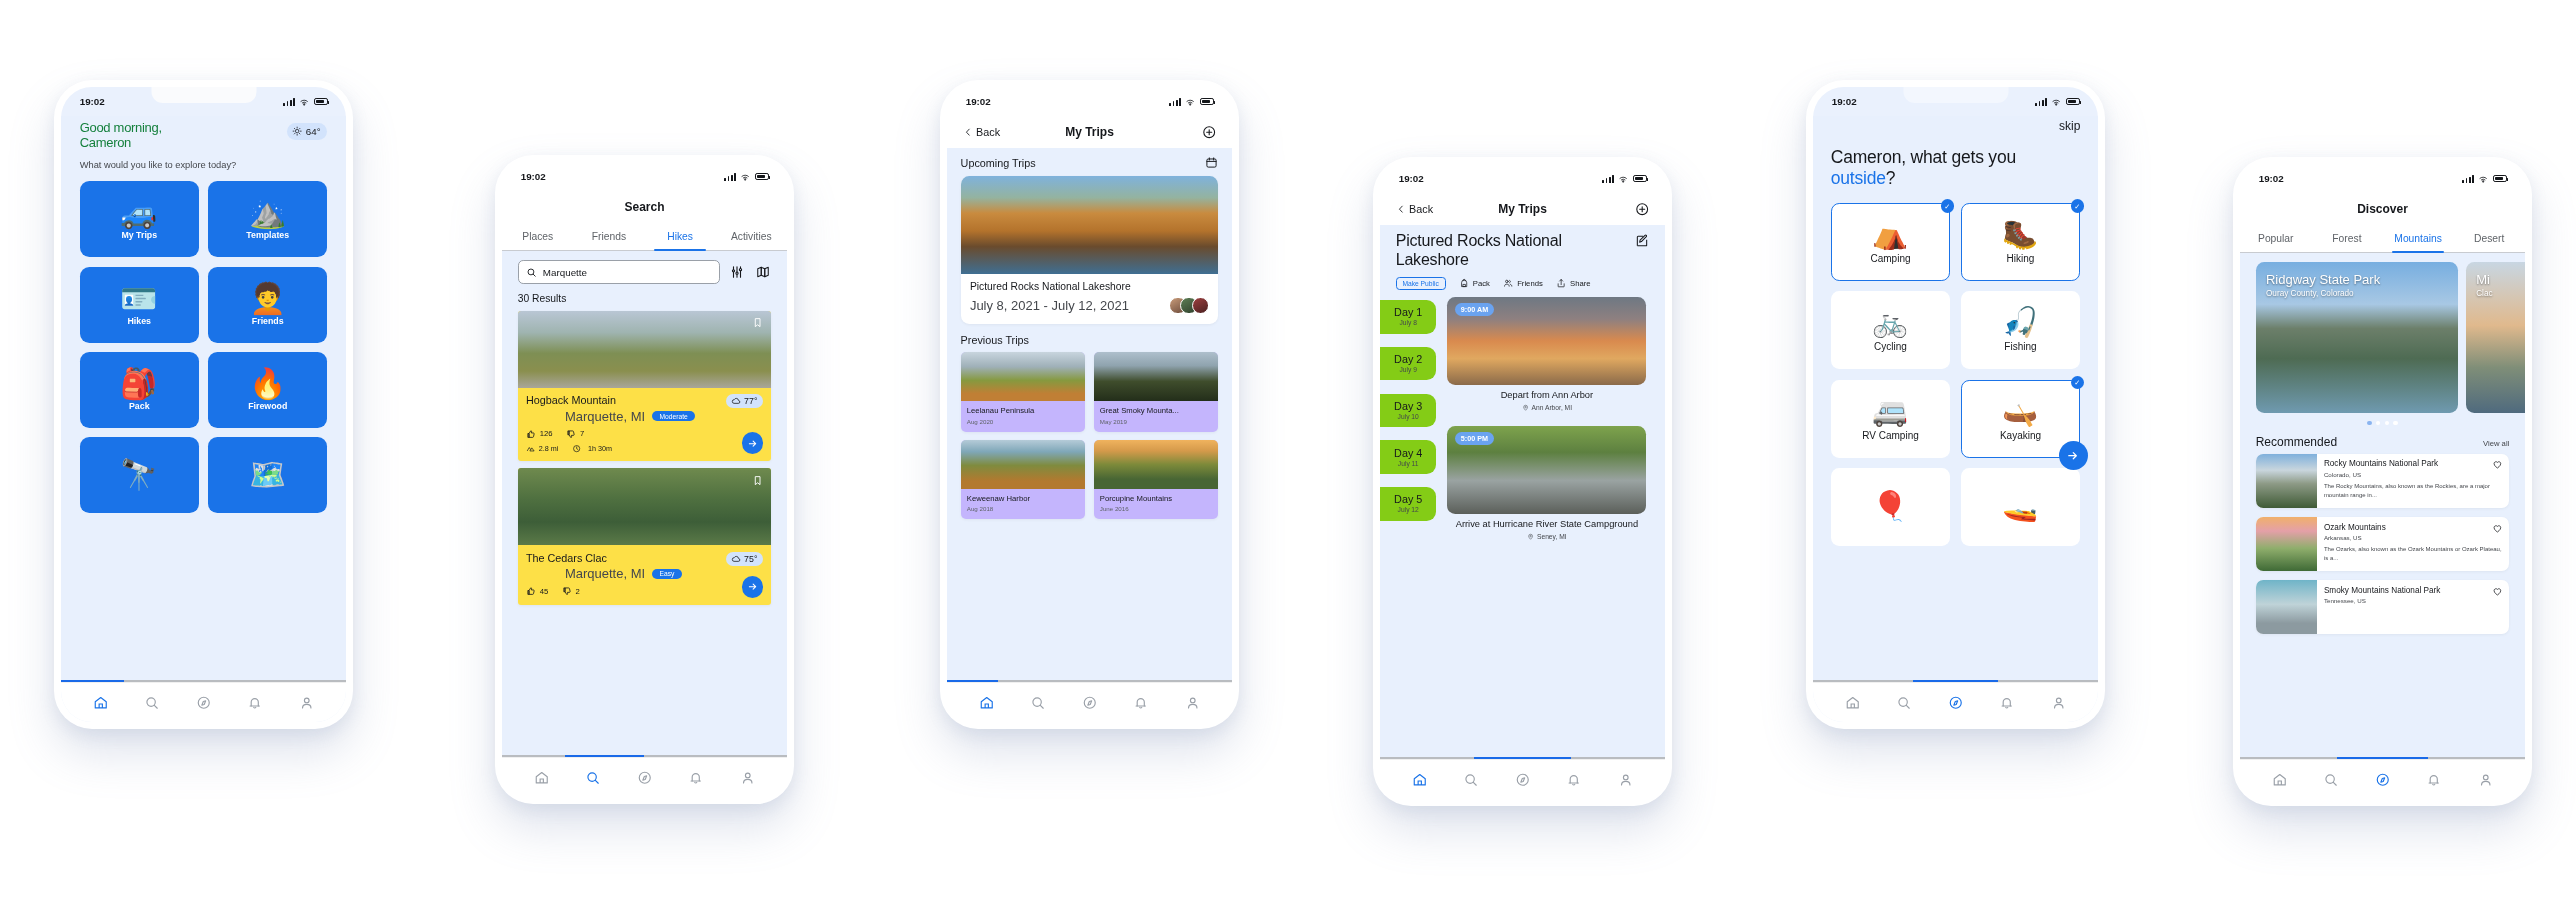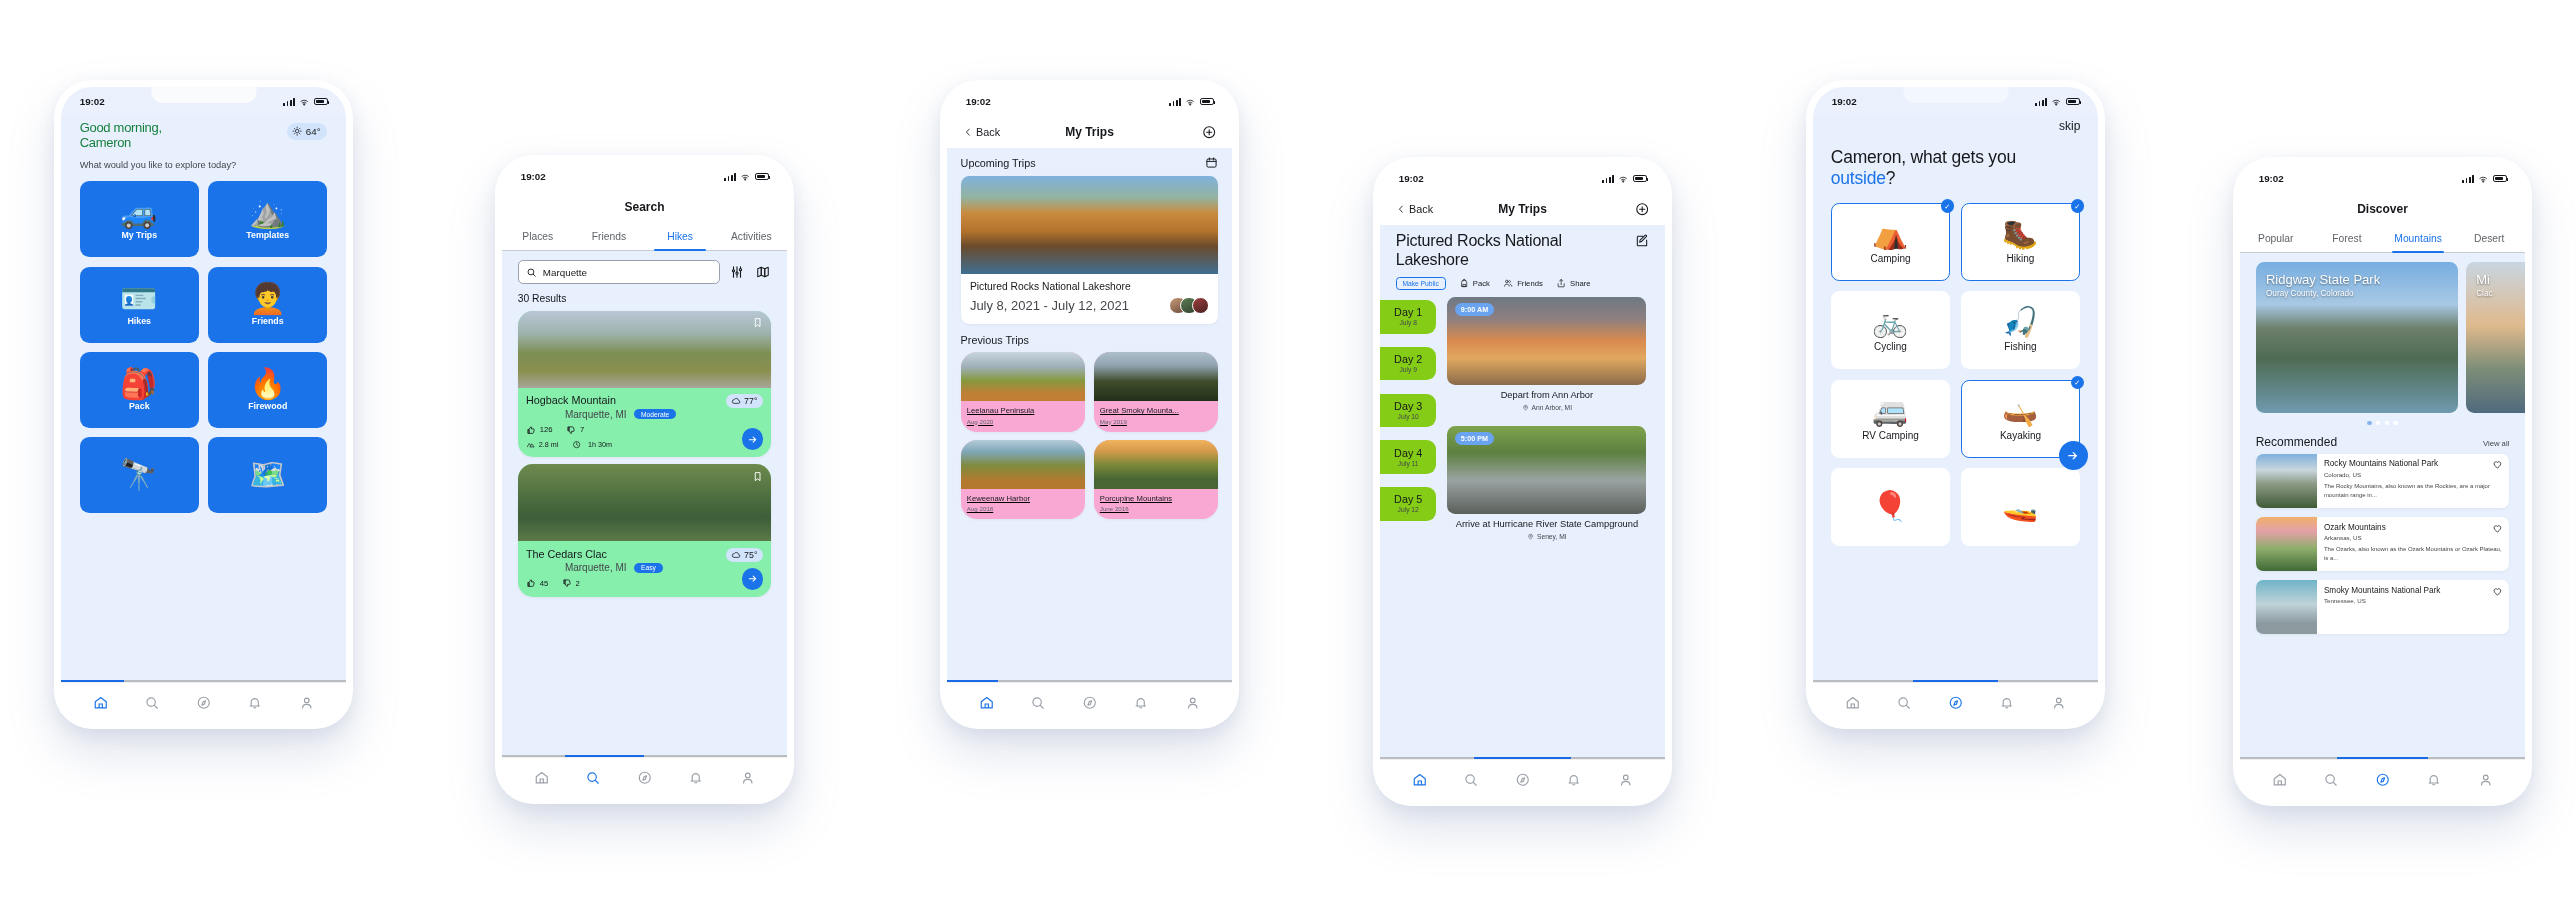--- a/index.html
+++ b/index.html
@@ -102,27 +102,27 @@
   .tile .em { font-size:30px; line-height:1; }
   .tile .lb { color:#fff; font-size:8.8px; font-weight:600; }
 
   
   .p2 { background:#e8f0fd; height:100%; display:flex; flex-direction:column; }
   .searchrow{ display:flex; align-items:center; gap:8.2px; padding: 9.3px 15.5px 0;}
   .sinput{ flex:1; height:24px; background:#fff; border:0.8px solid #9aa0a8; border-radius:5.2px;
     display:flex; align-items:center; gap:6.2px; padding:0 7.2px; font-size:9.8px; color:#16181c;}
   .iconbtn{ width:17.5px; height:17.5px; display:flex; align-items:center; justify-content:center; color:#16181c;}
   .results{ padding: 8.2px 15.5px 0; font-size:10.3px; font-weight:500; color:#16181c;}
-  .hikecard{ margin:7.2px 15.5px 0; background:#86efac; border-radius:15px; overflow:hidden; box-shadow:0 1px 3.1px rgba(0,0,0,.05);}
+  .hikecard{ margin:7.2px 15.5px 0; background:#fde047; border-radius:3px; overflow:hidden; box-shadow:0 1px 3.1px rgba(0,0,0,.05);}
   .hc-img{ height:77px; position:relative; background-size:cover; background-position:center;}
   .bookmark{ position:absolute; top:6.2px; right:8.2px; color:#fff; }
   .hc-body{ padding:6.2px 8.2px 8.2px; position:relative; }
   .hc-title{ font-size:10.8px; color:#16181c; font-weight:400; }
   .hc-meta{ display:flex; align-items:center; gap:7.2px; margin-top:2.6px;}
-  .hc-loc{ font-size:10px; color:#44474c;padding-left:39px;}
+  .hc-loc{ font-size:13px; color:#44474c;padding-left:39px;}
   .pill{ background:#1a73e8; color:#fff; font-size:6.7px; border-radius:515px; padding:1.5px 7.2px;}
   .hc-stats{ display:flex; align-items:center; gap:13.4px; margin-top:5.2px; font-size:7.7px; color:#16181c;}
   .hc-stats .s{ display:flex; align-items:center; gap:3.6px;}
   .hc-stats2{ display:flex; align-items:center; gap:13.4px; margin-top:4.6px; font-size:7.2px; color:#16181c;}
   .wchip-sm{ position:absolute; top:6.2px; right:8.2px; background:#d2e3fc; border-radius:515px;
      padding:2.1px 5.7px; display:flex; align-items:center; gap:3.1px; font-size:8.8px; color:#16181c;}
   .fab{ position:absolute; right:8.2px; bottom:7.2px; width:21.6px; height:21.6px; border-radius:50%;
      background:#1a73e8; color:#fff; display:flex; align-items:center; justify-content:center;}
 
   
@@ -132,21 +132,21 @@
   .tripcard .ti{ height:98px; background-size:cover; background-position:center;}
   .tripcard .tb{ padding:7.2px 9.3px 9.3px; }
   .tripcard .tt{ font-size:10.3px; color:#16181c;}
   .tripcard .trow{ display:flex; align-items:center; justify-content:space-between; margin-top:5.2px;}
   .tripcard .td{ font-size:13px; color:#44474c;}
   .avatars{ display:flex; }
   .avatars span{ width:17.5px; height:17.5px; border-radius:50%; border:1px solid #fff; margin-left:-6.2px;
      background-size:cover; background-position:center;}
   .avatars span:first-child{ margin-left:0;}
   .prevgrid{ margin-top:6.2px; display:grid; grid-template-columns:1fr 1fr; gap:8.2px;}
-  .pcard{ background:#f9a8d4; border-radius:16px; overflow:hidden; box-shadow:0 1px 3.1px rgba(0,0,0,.05);text-decoration:underline;}
+  .pcard{ background:#c4b5fd; border-radius:5px; overflow:hidden; box-shadow:0 1px 3.1px rgba(0,0,0,.05);}
   .pcard .pi{ height:49px; background-size:cover; background-position:center;}
   .pcard .pb{ padding:5.2px 6.2px 7.2px;}
   .pcard .pt{ font-size:7.7px; color:#16181c; white-space:nowrap; overflow:hidden; text-overflow:ellipsis;}
   .pcard .pd{ font-size:6.2px; color:#5f6368; margin-top:2.1px;}
 
   
   .p4{ background:#e8f0fd; height:100%; overflow:hidden; display:flex; flex-direction:column;}
   .trip-head{ padding: 7.2px 15.5px 0; }
   .trip-title{ font-size:16px; line-height:1.16; color:#16181c; letter-spacing:-0.2px; padding-right:27px; position:relative;}
   .editbtn{ position:absolute; right:0; top:2.1px; color:#16181c;}

